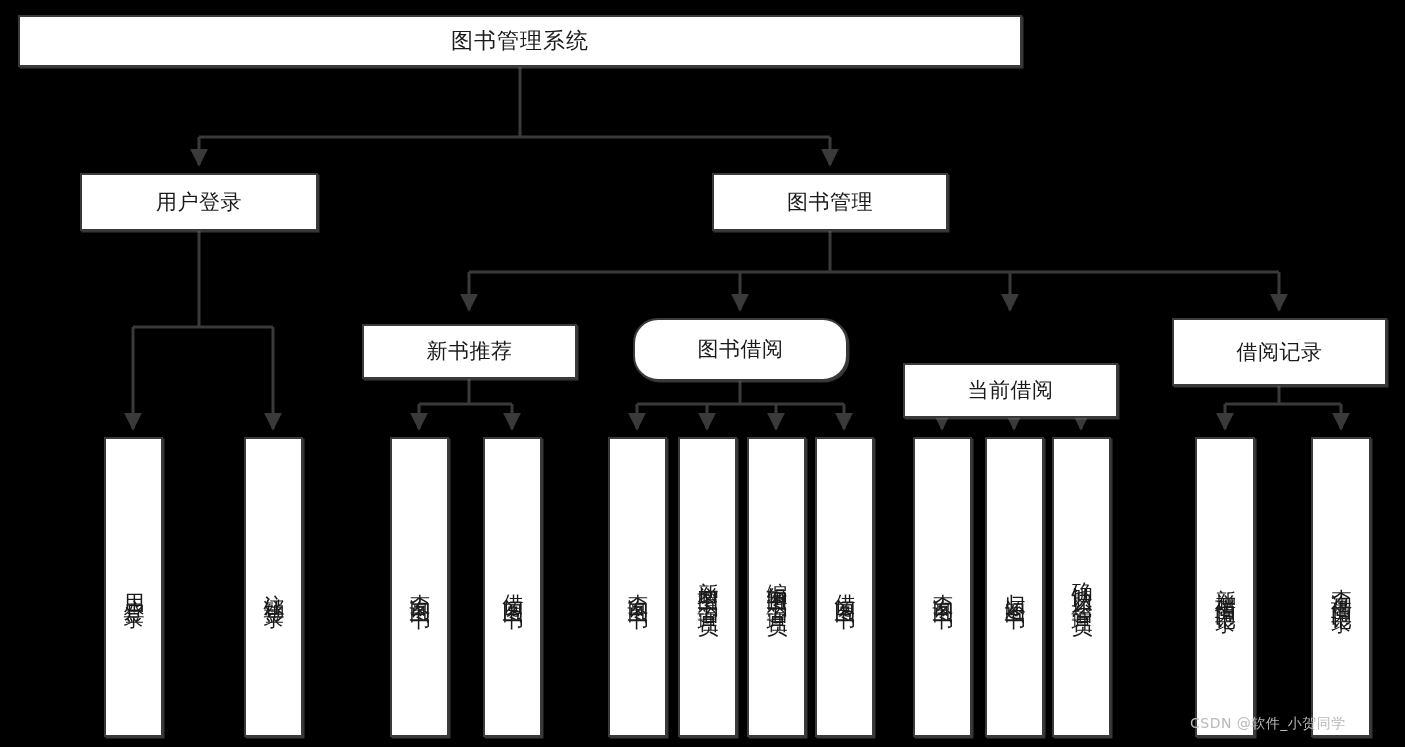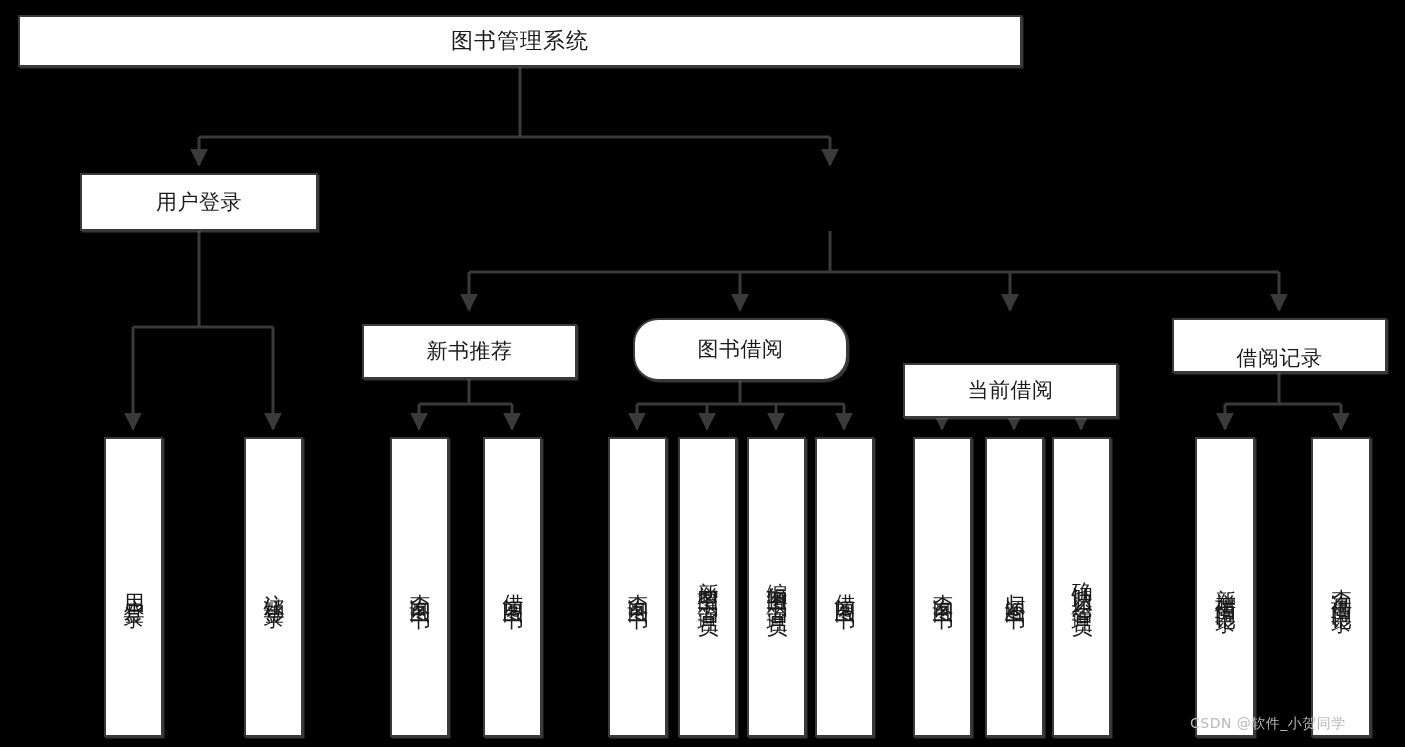--- a/index.html
+++ b/index.html
@@ -125,31 +125,34 @@
     </g>
   </svg>
 
   <div class="node root horiz" style="left:18px; top:15px; width:1004px; height:52px;">
     <span class="lbl">图书管理系统</span>
   </div>
 
   <div class="node horiz" style="left:80px; top:173px; width:238px; height:58px;">
     <span class="lbl">用户登录</span>
   </div>
+  <div class="node horiz" style="left:712px; top:173px; width:236px; height:58px;">
+    <span class="lbl">图书管理</span>
+  </div>
 
   <div class="node horiz" style="left:362px; top:324px; width:215px; height:55px;">
     <span class="lbl">新书推荐</span>
   </div>
   <div class="node horiz" style="left:633px; top:318px; width:215px; height:63px;border-radius:25px;">
     <span class="lbl">图书借阅</span>
   </div>
   <div class="node horiz" style="left:903px; top:318px; width:215px; height:55px;margin-top:45px;">
     <span class="lbl">当前借阅</span>
   </div>
-  <div class="node horiz" style="left:1172px; top:318px; width:215px; height:55px;align-items:flex-end;">
+  <div class="node horiz" style="left:1172px; top:318px; width:215px; height:68px;">
     <span class="lbl">借阅记录</span>
   </div>
 
   <div class="node vert" style="left:104px; top:437px; width:59px; height:300px;">
     <span class="lbl">用户登录</span>
   </div>
   <div class="node vert" style="left:244px; top:437px; width:59px; height:300px;">
     <span class="lbl">注销登录</span>
   </div>
 

